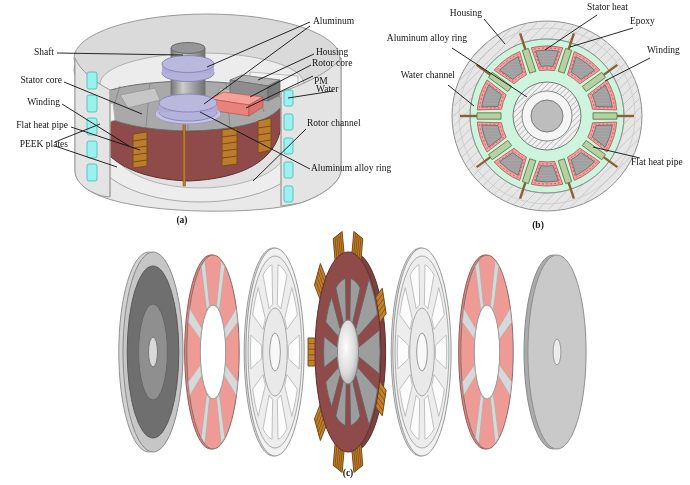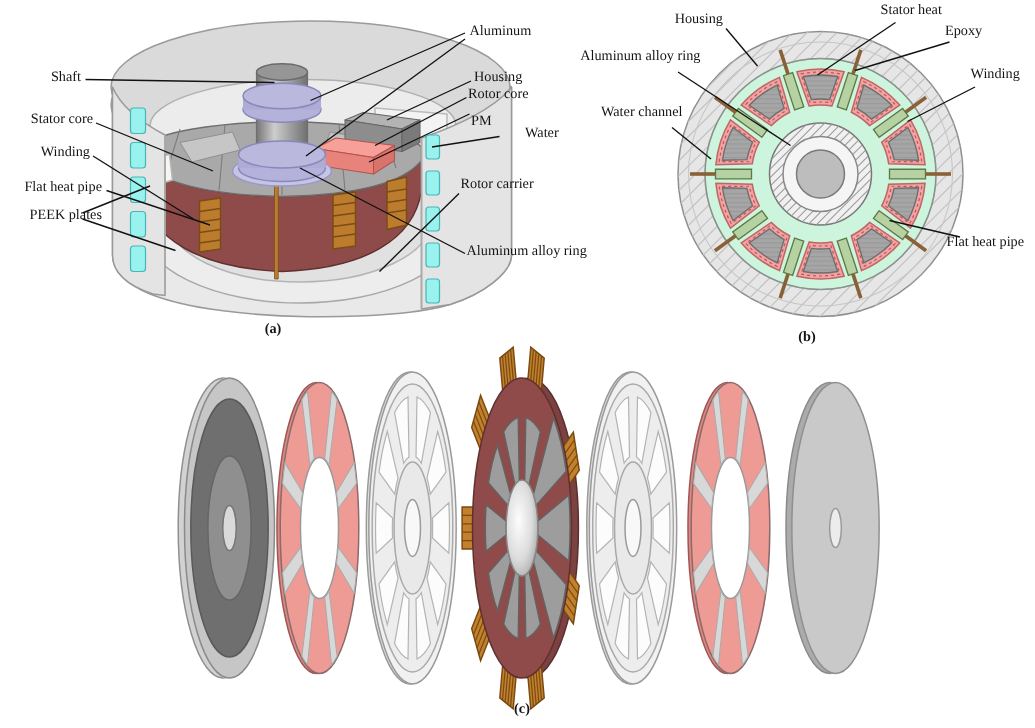--- a/index.html
+++ b/index.html
@@ -452,22 +452,22 @@
 
 <div class="lbl ra" style="left:0;width:54px;top:47px">Shaft</div>
 <div class="lbl ra" style="left:0;width:62px;top:75px">Stator core</div>
 <div class="lbl ra" style="left:0;width:60px;top:97px">Winding</div>
 <div class="lbl ra" style="left:0;width:68px;top:120px">Flat heat pipe</div>
 <div class="lbl ra" style="left:16px;width:52px;top:139px">PEEK plates</div>
 <div class="lbl" style="left:313px;top:16px">Aluminum</div>
 <div class="lbl" style="left:316px;top:47px">Housing</div>
 <div class="lbl" style="left:312px;top:58px">Rotor core</div>
 <div class="lbl" style="left:314px;top:76px">PM</div>
-<div class="lbl" style="left:350px;top:84px">Water</div>
-<div class="lbl" style="left:307px;top:118px">Rotor carrier</div>
+<div class="lbl" style="left:316px;top:84px">Water</div>
+<div class="lbl" style="left:307px;top:118px">Rotor channel</div>
 <div class="lbl" style="left:311px;top:163px">Aluminum alloy ring</div>
 
 <div class="lbl ra" style="left:412px;width:70px;top:8px">Housing</div>
 <div class="lbl" style="left:587px;top:2px">Stator heat</div>
 <div class="lbl" style="left:630px;top:16px">Epoxy</div>
 <div class="lbl" style="left:647px;top:45px">Winding</div>
 <div class="lbl ra" style="left:367px;width:100px;top:33px">Aluminum alloy ring</div>
 <div class="lbl ra" style="left:355px;width:100px;top:70px">Water channel</div>
 <div class="lbl" style="left:631px;top:157px">Flat heat pipe</div>
 

